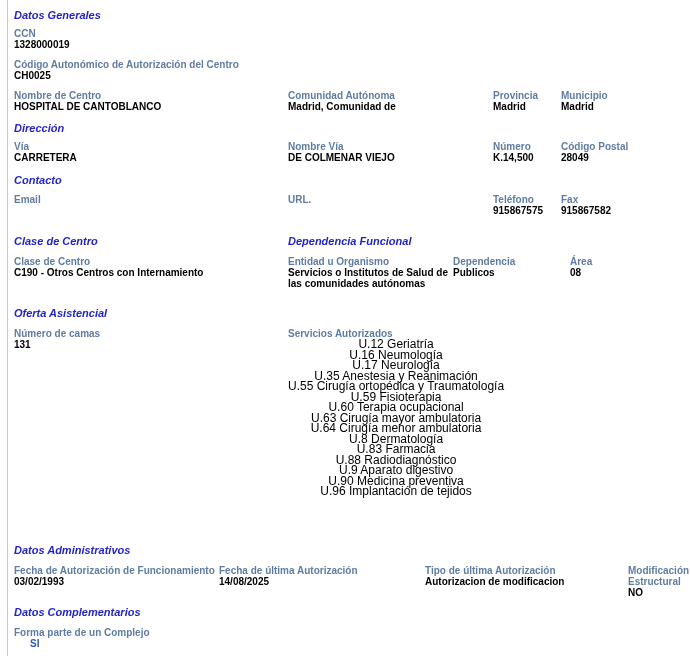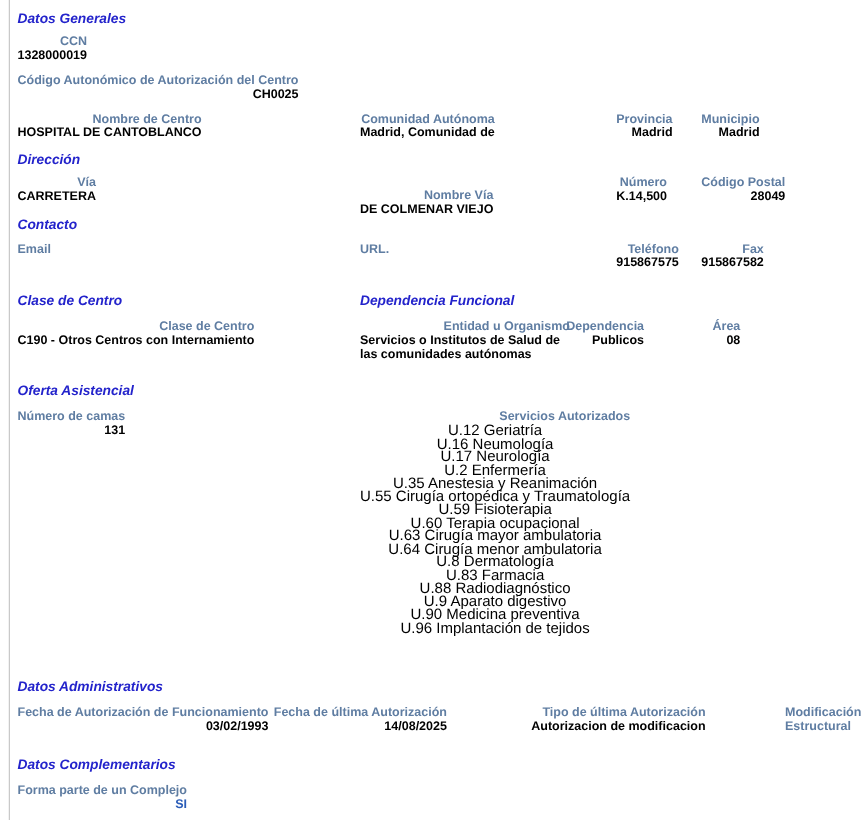--- a/index.html
+++ b/index.html
@@ -32,21 +32,21 @@
   }
   .field .label{
     color:#5f7da2;
     font-weight:bold;
   }
   .field .value{
     color:#000000;
     font-weight:bold;
     min-height:11px;
   }
-  .nowrap{white-space:nowrap;text-align:right;}
+  .nowrap{white-space:nowrap;}
   .value.link{color:#2a5cb8;cursor:pointer;margin-left:16px;}
   .list .item{
     color:#000000;
     font-weight:normal;
     font-size:12px;
     line-height:10.5px;
     white-space:nowrap;
     text-align:center;
   }
 </style>
@@ -88,21 +88,21 @@
     <div class="value nowrap">Madrid</div>
   </div>
 
   <div class="sec" style="left:14px;top:122px">Dirección</div>
 
   <div class="field" style="left:14px;top:141px">
     <div class="label nowrap">Vía</div>
     <div class="value nowrap">CARRETERA</div>
   </div>
 
-  <div class="field" style="left:288px;top:151px">
+  <div class="field" style="left:288px;top:141px">
     <div class="label nowrap">Nombre Vía</div>
     <div class="value nowrap">DE COLMENAR VIEJO</div>
   </div>
 
   <div class="field" style="left:493px;top:141px">
     <div class="label nowrap">Número</div>
     <div class="value nowrap">K.14,500</div>
   </div>
 
   <div class="field" style="left:561px;top:141px">
@@ -161,21 +161,20 @@
     <div class="label nowrap">Número de camas</div>
     <div class="value nowrap">131</div>
   </div>
 
   <div class="field" style="left:288px;top:328px">
     <div class="label nowrap">Servicios Autorizados</div>
     <div class="list">
       <div class="item">U.12 Geriatría</div>
       <div class="item">U.16 Neumología</div>
       <div class="item">U.17 Neurología</div>
-      <div class="item">U.2 Enfermería</div>
       <div class="item">U.35 Anestesia y Reanimación</div>
       <div class="item">U.55 Cirugía ortopédica y Traumatología</div>
       <div class="item">U.59 Fisioterapia</div>
       <div class="item">U.60 Terapia ocupacional</div>
       <div class="item">U.63 Cirugía mayor ambulatoria</div>
       <div class="item">U.64 Cirugía menor ambulatoria</div>
       <div class="item">U.8 Dermatología</div>
       <div class="item">U.83 Farmacia</div>
       <div class="item">U.88 Radiodiagnóstico</div>
       <div class="item">U.9 Aparato digestivo</div>

